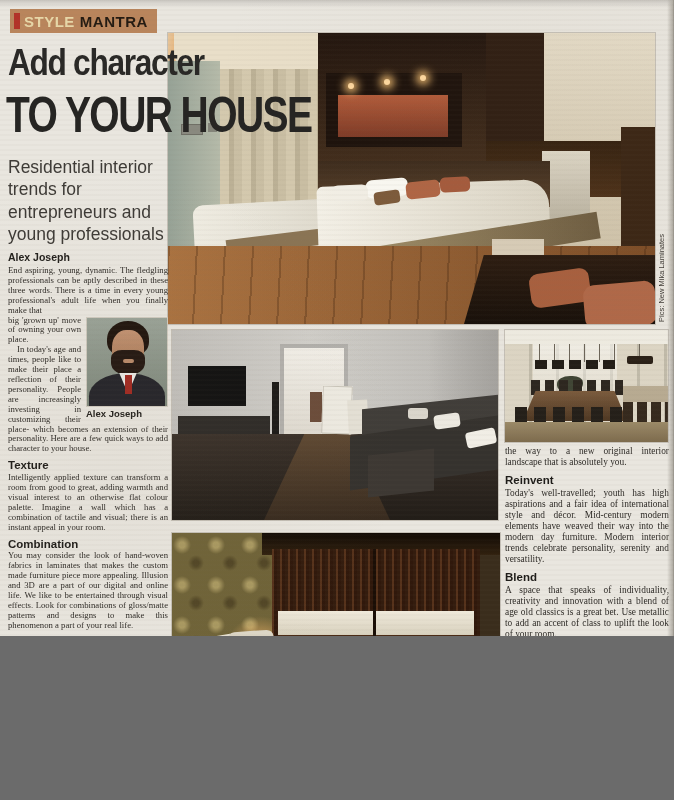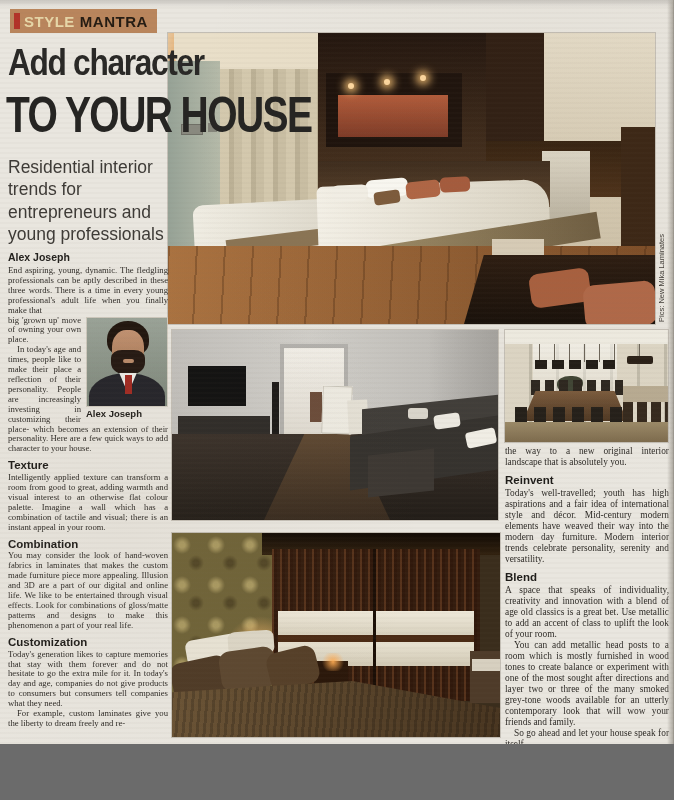--- a/index.html
+++ b/index.html
@@ -1,17 +1,17 @@
 <!DOCTYPE html>
 <html><head>
 <meta charset="utf-8">
 <style>
   html,body{margin:0;padding:0;background:#6b6b6b;}
   .page{
-    position:relative;width:674px;height:744px;margin:0 auto;
+    position:relative;width:674px;height:636px;margin:0 auto;
     background:#e9e6df;overflow:hidden;
     font-family:"Liberation Serif", serif;color:#2e2b27;
   }
   .page::after{ 
     content:"";position:absolute;inset:0;pointer-events:none;
     background:
       repeating-linear-gradient(0deg, rgba(120,110,95,.035) 0 2px, transparent 2px 5px),
       radial-gradient(circle at 18% 70%, rgba(140,120,90,.06), transparent 40%),
       radial-gradient(circle at 80% 20%, rgba(140,120,90,.05), transparent 45%);
   }

